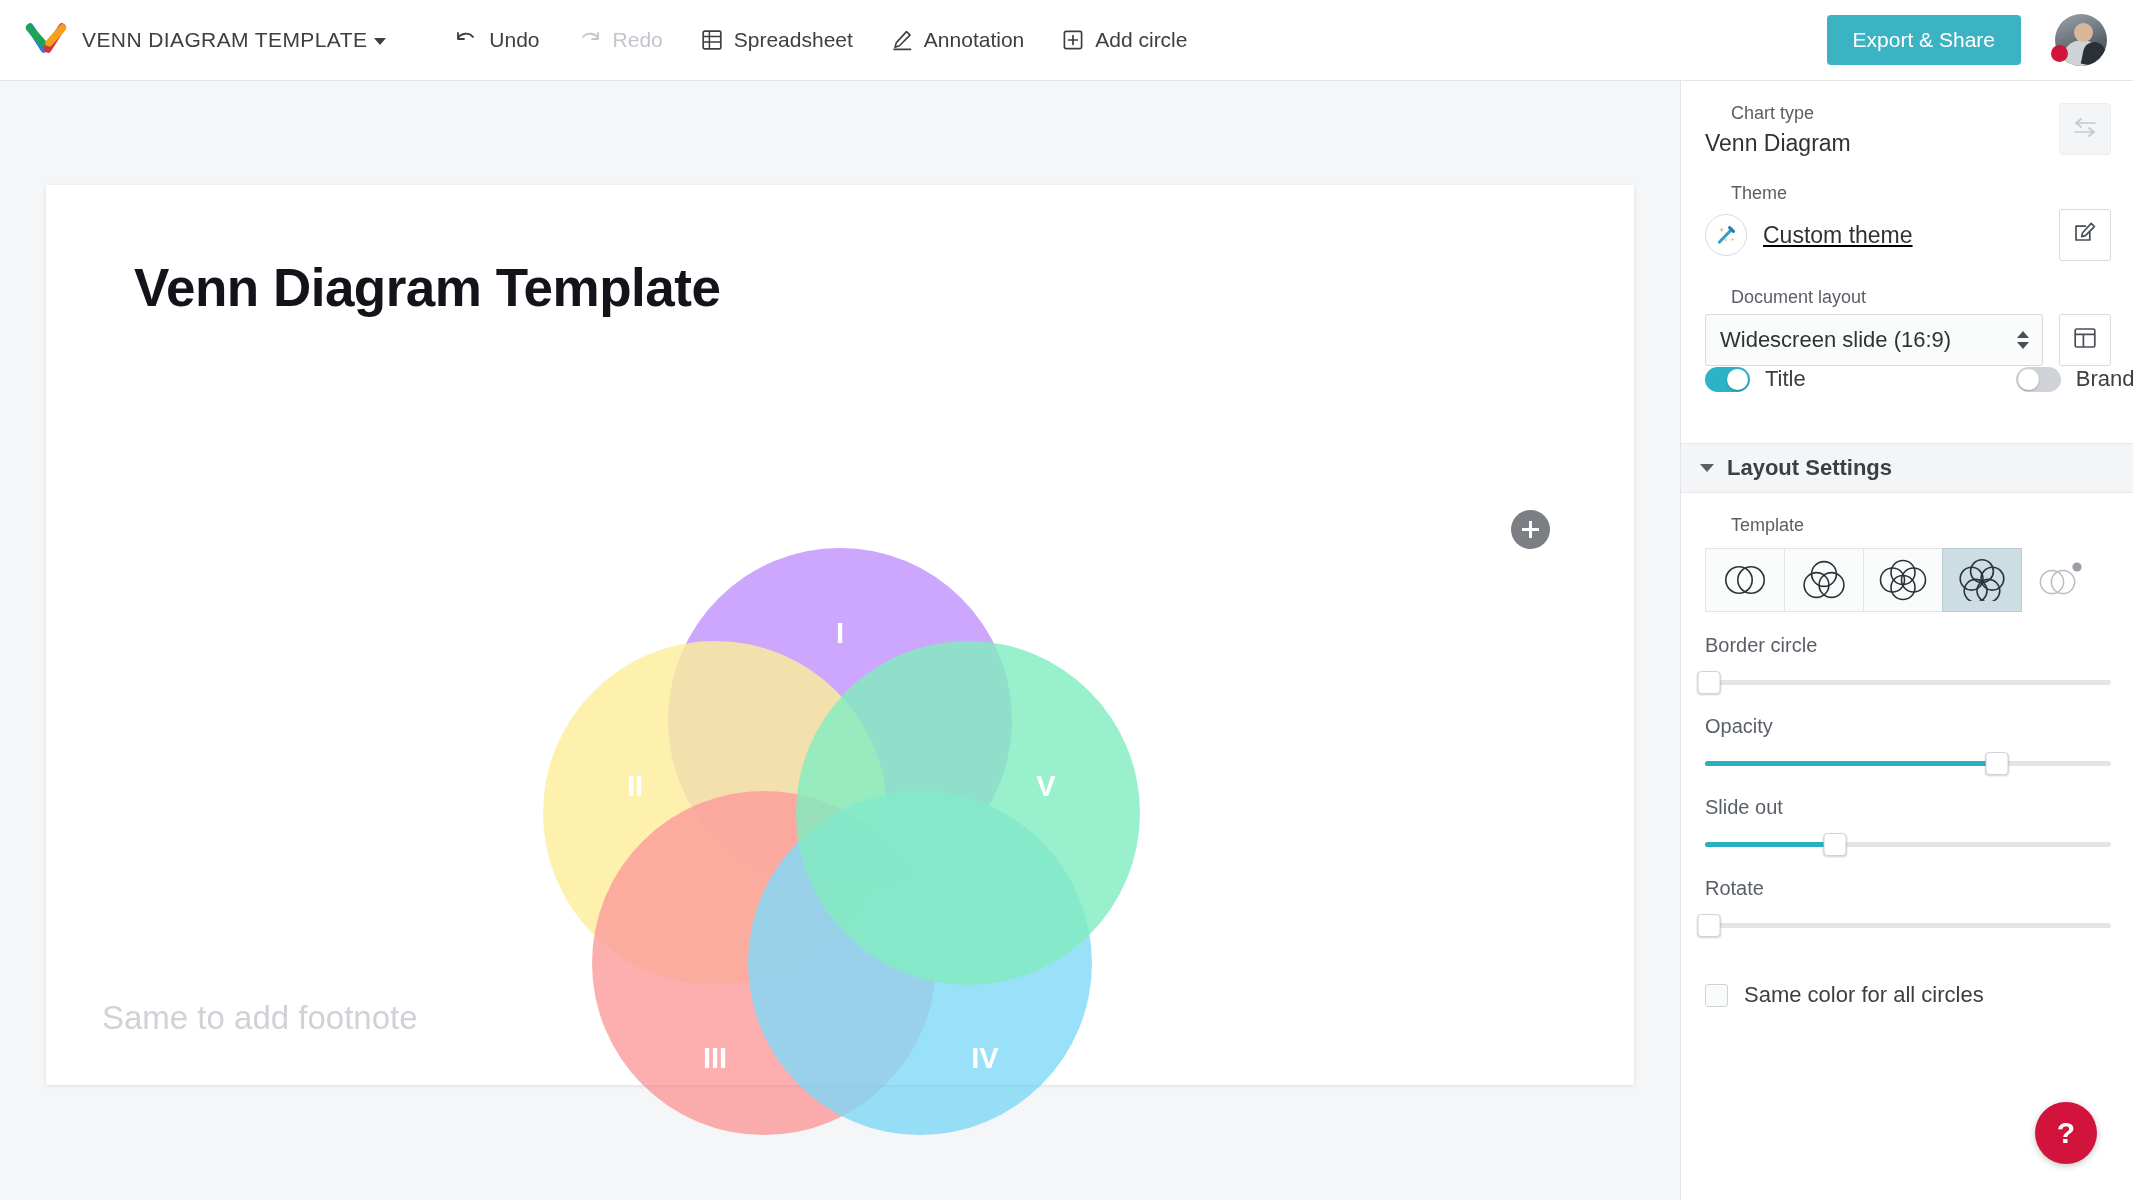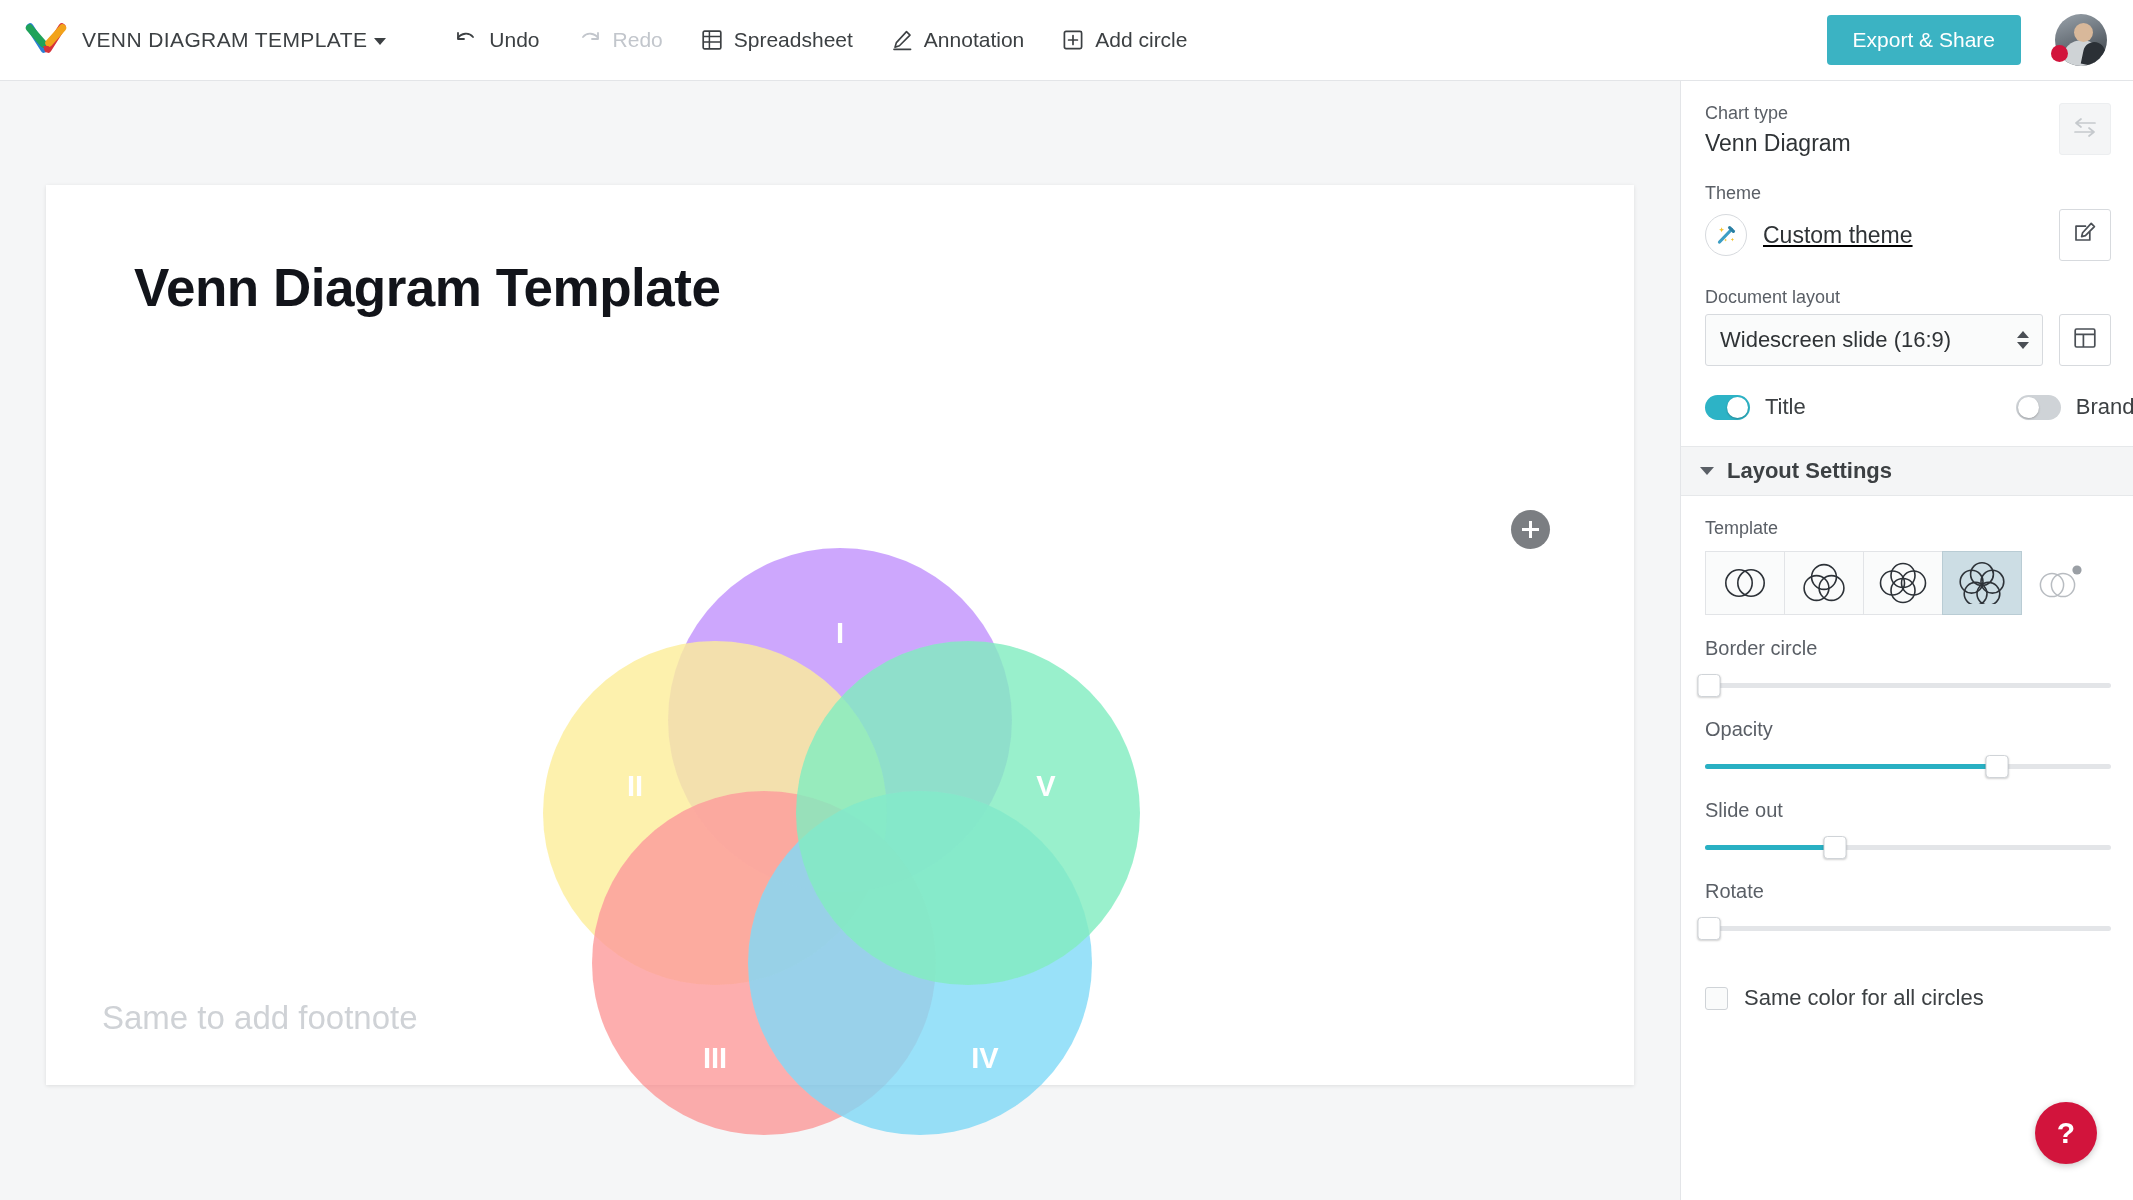--- a/index.html
+++ b/index.html
@@ -134,21 +134,21 @@
   }
   .section-header .tri {
     width: 0; height: 0;
     border-left: 7px solid transparent; border-right: 7px solid transparent;
     border-top: 8px solid #5a5f66;
   }
   .section-header .stitle {
     font-size: 22px; font-weight: bold; color: #3c4043;
   }
   .panel-body { padding: 22px 22px 0 24px; }
-  .field-label { font-size: 18px; color: #5a5f66; margin-bottom: 6px; }
+  .field-label { font-size: 18px; color: #5a5f66; margin-bottom: 6px; margin-left: 26px; }
   .field-value { font-size: 23px; color: #2f3336; }
   .row-between { display: flex; align-items: flex-start; justify-content: space-between; }
   .sq-btn {
     width: 52px; height: 52px; border: 1px solid #d7dade; border-radius: 3px;
     background: #ffffff; display: flex; align-items: center; justify-content: center;
     cursor: pointer; flex: 0 0 auto;
   }
   .sq-btn.muted { background: #f4f5f6; border-color: #eceef0; cursor: default; }
   .theme-row { display: flex; align-items: center; gap: 16px; margin-top: 10px; text-decoration: underline; }
   .theme-badge {
@@ -165,21 +165,21 @@
     padding: 0 40px 0 14px; font-size: 22px; color: #2f3336; cursor: pointer;
   }
   .sel-arrows {
     position: absolute; right: 14px; top: 50%; transform: translateY(-50%);
     display: flex; flex-direction: column; gap: 4px;
   }
   .sel-arrows i { display: block; width: 0; height: 0; border-left: 6px solid transparent; border-right: 6px solid transparent; }
   .sel-arrows i.up { border-bottom: 7px solid #4a4f55; }
   .sel-arrows i.dn { border-top: 7px solid #4a4f55; }
 
-  .toggles-row { display: flex; align-items: center; margin-top: 28px; padding-bottom: 26px; }
+  .toggles-row { display: flex; align-items: center; padding-bottom: 26px; }
   .toggle-item { display: flex; align-items: center; gap: 15px; cursor: pointer; }
   .toggle-item.second { margin-left: 210px; }
   .switch {
     width: 45px; height: 25px; border-radius: 13px; position: relative; flex: 0 0 auto;
     background: #cfd3d7; transition: background .15s;
   }
   .switch.on { background: #2db3c6; }
   .switch .knob {
     position: absolute; width: 21px; height: 21px; border-radius: 50%;
     background: #ffffff; top: 2px; left: 2px;
@@ -432,21 +432,21 @@
           <div class="toggle-item second">
             <span class="switch">
                 <span class="knob"></span>
               </span>
             <span class="toggle-label">Branding</span>
           </div>
         </div>
 
       </div>
 
-      <div class="section-header" style="border-top:1px solid #e6e8ea;">
+      <div class="section-header" style="border-top:1px solid #e6e8ea;margin-top:25px;">
         <span class="tri"></span>
         <span class="stitle">Layout Settings</span>
       </div>
 
       <div class="panel-body">
 
         <div class="field-label">Template</div>
 
         <div class="templates-row">
 

